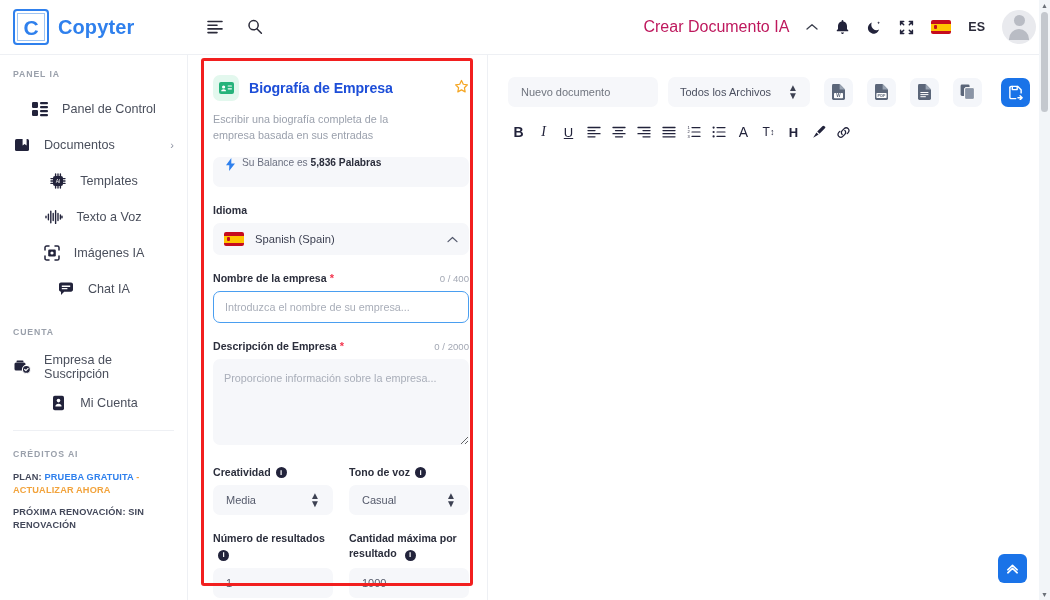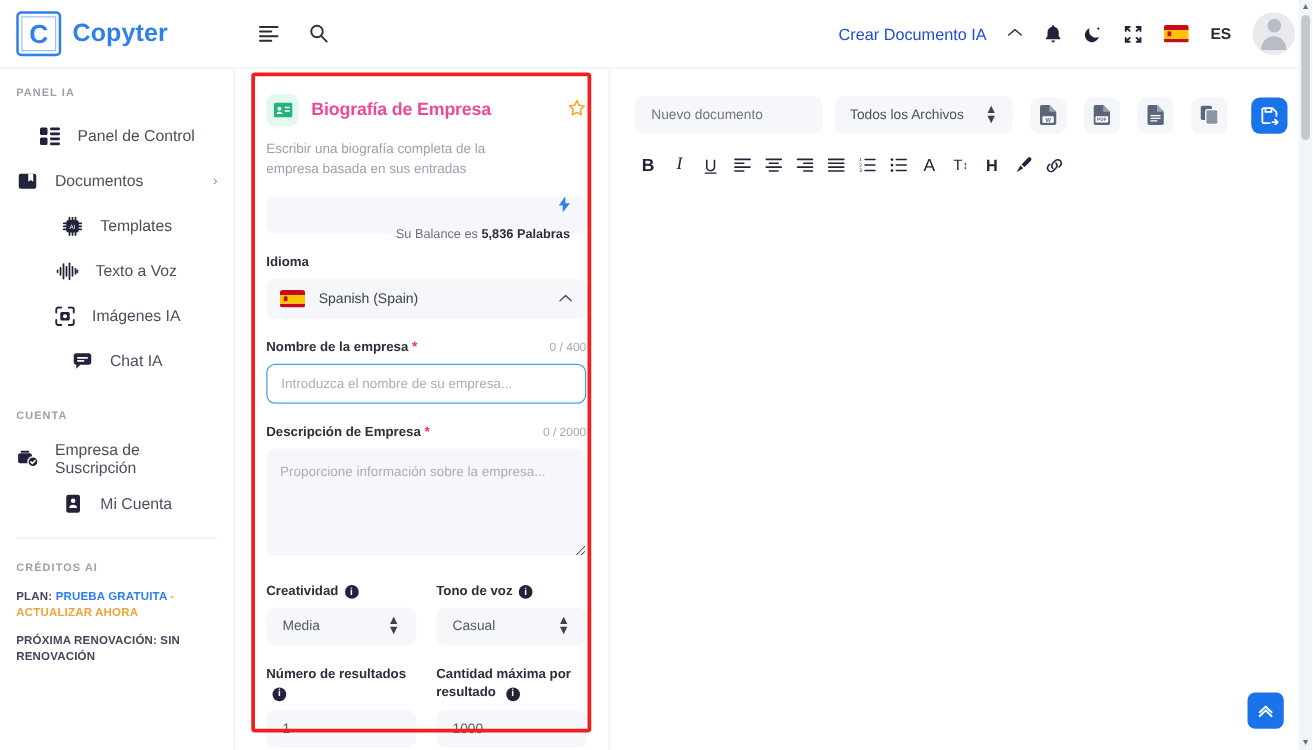--- a/index.html
+++ b/index.html
@@ -22,21 +22,21 @@
     display: flex; align-items: center; justify-content: center;
     box-shadow: inset 0 0 0 2px #ffffff, inset 0 0 0 3px #9ec4f3;
   }
   .logo-box span { color: #2f80ed; font-size: 21px; font-weight: 700; line-height: 1; }
   .brand-name { color: #2f80ed; font-size: 20px; font-weight: 700; letter-spacing: .1px; }
 
   .nav-left-icons { display: flex; align-items: center; gap: 23px; padding-left: 19px; }
   .nav-ic { color: #2b2b3a; display: flex; align-items: center; justify-content: center; cursor: pointer; }
 
   .nav-right { margin-left: auto; display: flex; align-items: center; gap: 17px; padding-right: 14px; }
-  .nav-link-text { font-size: 13px; color: #1d4ed8; }
+  .nav-link-text { font-size: 16px; color: #be185d; }
   .chev-up { color: #3b3f4d; font-size: 11px; }
   .flag {
     width: 20px; height: 14px; border-radius: 2px; overflow: hidden;
     display: flex; flex-direction: column; flex: 0 0 20px;
   }
   .flag i { display: block; width: 100%; }
   .flag .r1 { height: 3.5px; background: #c60b1e; }
   .flag .r2 { height: 7px; background: #ffc400; position: relative; }
   .flag .r3 { height: 3.5px; background: #c60b1e; }
   .flag .r2::after {
@@ -89,27 +89,27 @@
   .form-highlight {
     position: absolute; left: 13px; top: 3px; width: 272px; height: 528px;
     border: 3px solid #f21f1f; border-radius: 3px; pointer-events: none; z-index: 4;
   }
   .form-inner { padding: 20px 18px 0 25px; }
   .fp-head { display: flex; align-items: center; gap: 10px; }
   .fp-badge {
     width: 26px; height: 26px; border-radius: 7px; background: #e3f8ee;
     display: flex; align-items: center; justify-content: center; flex: 0 0 26px;
   }
-  .fp-title { font-size: 14.2px; font-weight: 700; color: #ec4899; letter-spacing: -.1px; }
+  .fp-title { font-size: 14.2px; font-weight: 700; color: #1d4ed8; letter-spacing: -.1px; }
   .fp-star { margin-left: auto; color: #f5a623; font-size: 15px; cursor: pointer; }
   .fp-desc { font-size: 10.8px; color: #9ba1ad; line-height: 1.5; margin-top: 10px; max-width: 218px; }
 
   .balance {
     margin-top: 14px; background: #f6f7fa; border-radius: 7px; height: 30px;
-    display: flex; align-items: flex-end; gap: 7px; padding: 0 13px; flex-direction: column;
+    display: flex; align-items: flex-start; gap: 7px; padding: 0 13px;
   }
   .balance-txt { font-size: 10.2px; color: #6b7080; }
   .balance-txt b { color: #2b2e3c; font-weight: 700; }
 
   .f-label { font-size: 10.6px; font-weight: 700; color: #2b2e3c; margin-top: 17px; margin-bottom: 7px; display: flex; align-items: center; }
   .req { color: #f3364f; margin-left: 3px; font-size: 11px; }
   .count { margin-left: auto; font-size: 9.6px; color: #a3a8b4; font-weight: 400; }
 
   .sel-box {
     height: 32px; background: #f6f7fa; border-radius: 7px;

